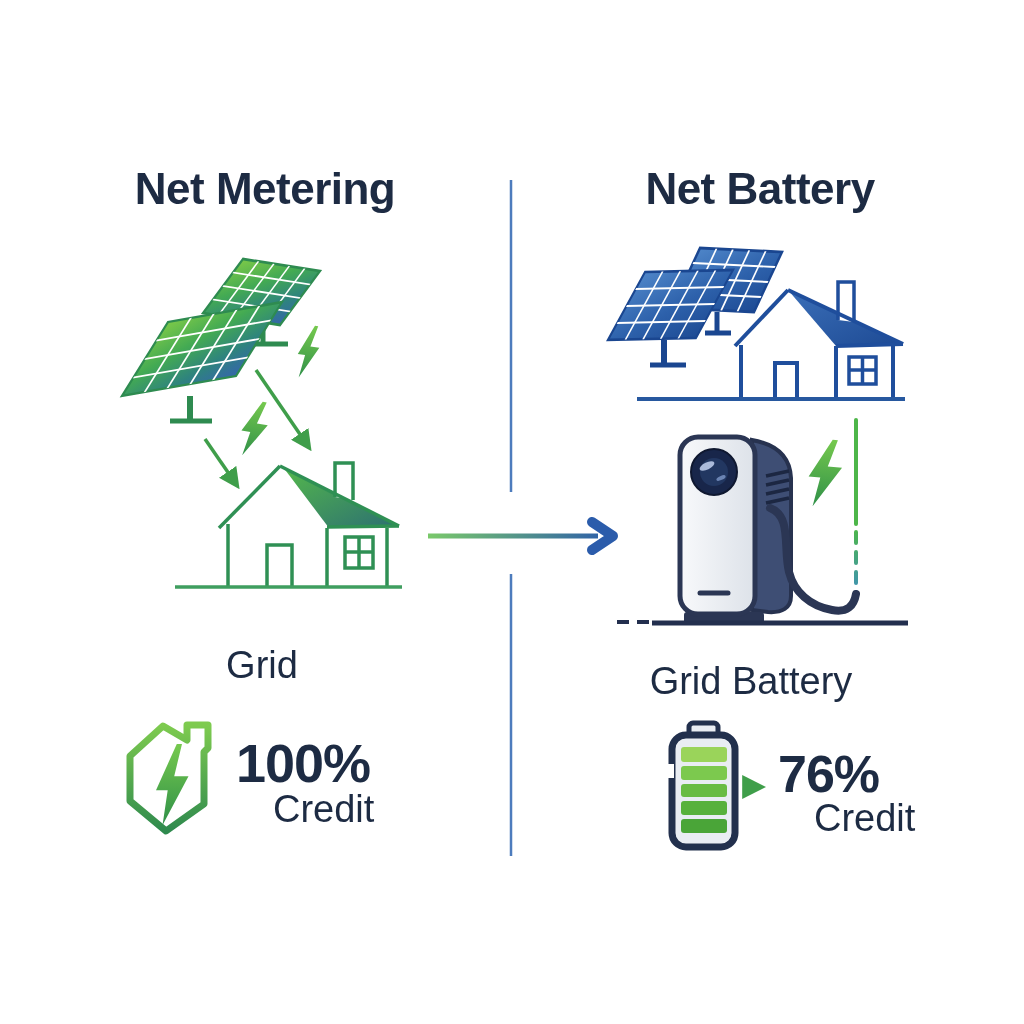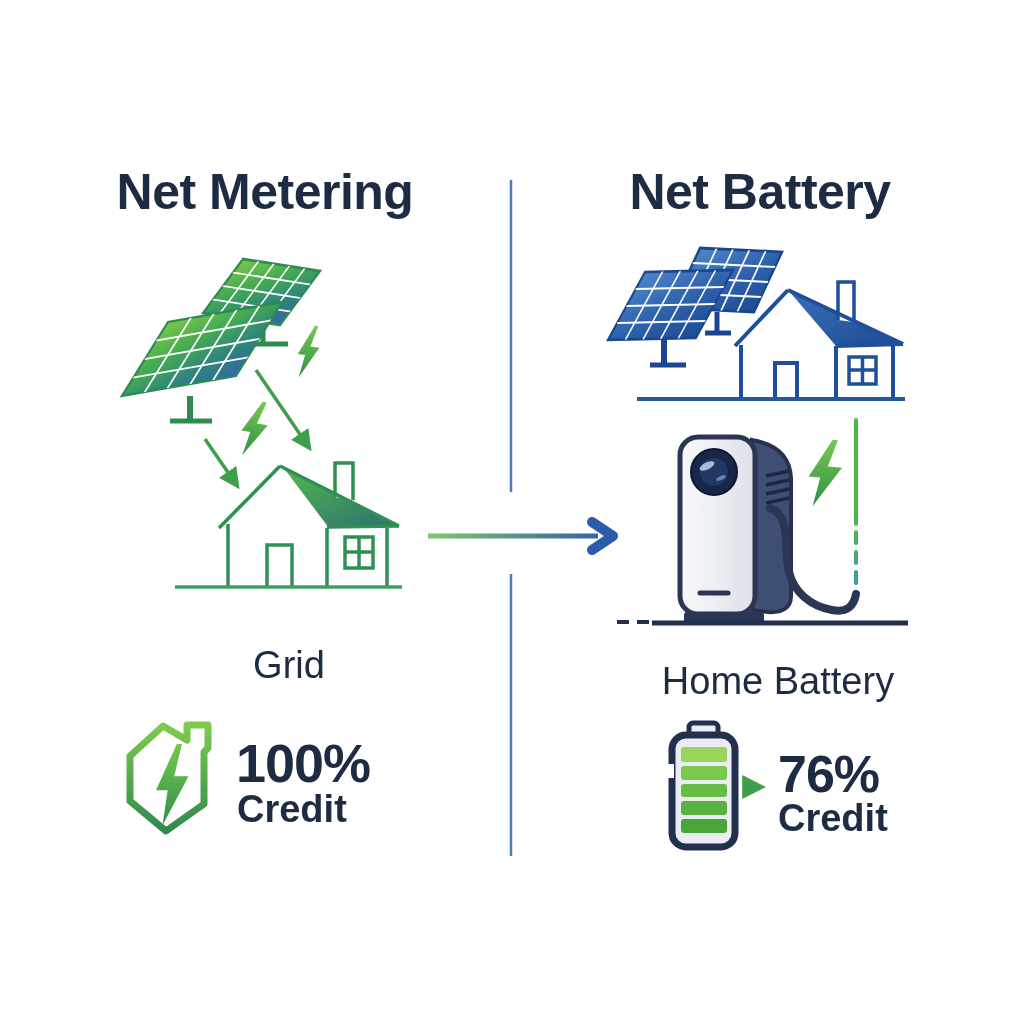--- a/index.html
+++ b/index.html
@@ -3,25 +3,25 @@
 <meta charset="utf-8">
 <style>
   html,body{margin:0;padding:0;}
   body{
     width:1024px;height:1024px;background:#ffffff;overflow:hidden;
     font-family:"Liberation Sans","DejaVu Sans",sans-serif;
     position:relative;
   }
   .stage{position:absolute;inset:0;width:1024px;height:1024px;}
   .txt{position:absolute;color:#1d2b43;white-space:nowrap;line-height:1;}
-  .title{font-size:50px;font-weight:bold;letter-spacing:-0.5px;transform:translateX(-50%);}
-  .label{font-size:38px;font-weight:400;transform:translateX(-50%);margin-left:27px;}
+  .title{font-size:44px;font-weight:bold;letter-spacing:-0.5px;transform:translateX(-50%);}
+  .label{font-size:38px;font-weight:400;transform:translateX(-50%);}
   .credit-value{font-size:54px;font-weight:bold;letter-spacing:-1px;}
   .credit-value.right{font-size:52px;}
-  .credit-word{font-size:38px;font-weight:700;}
+  .credit-word{font-size:38px;font-weight:400;margin-left:36px;}
   svg{position:absolute;left:0;top:0;}
 </style>
 </head>
 <body>
 
 <div class="stage">
 
 <svg width="1024" height="1024" viewBox="0 0 1024 1024">
   <defs>
     <linearGradient id="gpanel" x1="0" y1="0" x2="1" y2="1">
@@ -233,21 +233,21 @@
     <rect x="681" y="819" width="46" height="14" rx="3" fill="#4aa538"></rect>
     <rect x="665" y="764" width="9" height="14" fill="#ffffff"></rect>
     <line x1="743" y1="787" x2="759" y2="787" stroke="#4db649" stroke-width="4" marker-end="url(#mGreen)"></line>
   </g>
 </svg>
 
 <div class="txt title" style="left:265px;top:167px;">Net Metering</div>
 <div class="txt title" style="left:760px;top:167px;">Net Battery</div>
 
 <div class="txt label" style="left:262px;top:646px;">Grid</div>
-<div class="txt label" style="left:751px;top:662px;">Home Battery</div>
+<div class="txt label" style="left:751px;top:662px;">Grid Battery</div>
 
 <div class="txt credit-value" style="left:236px;top:736px;">100%</div>
 <div class="txt credit-word" style="left:237px;top:790px;">Credit</div>
 
 <div class="txt credit-value right" style="left:778px;top:748px;">76%</div>
 <div class="txt credit-word" style="left:778px;top:799px;">Credit</div>
 
 </div>
 
 </body></html>

